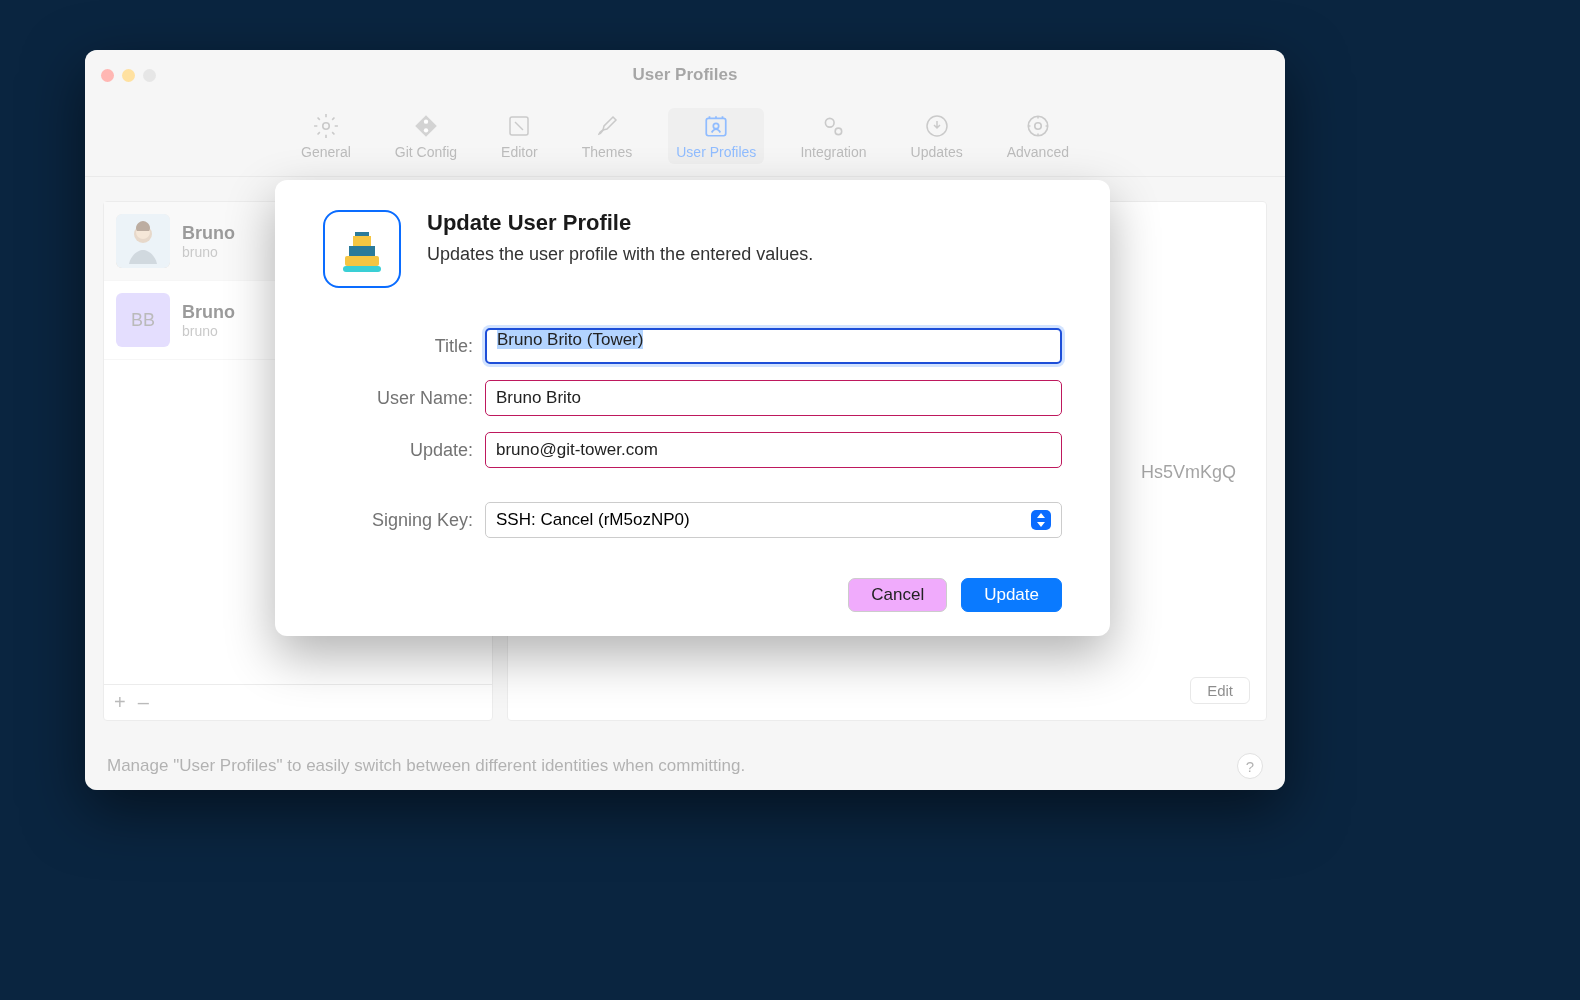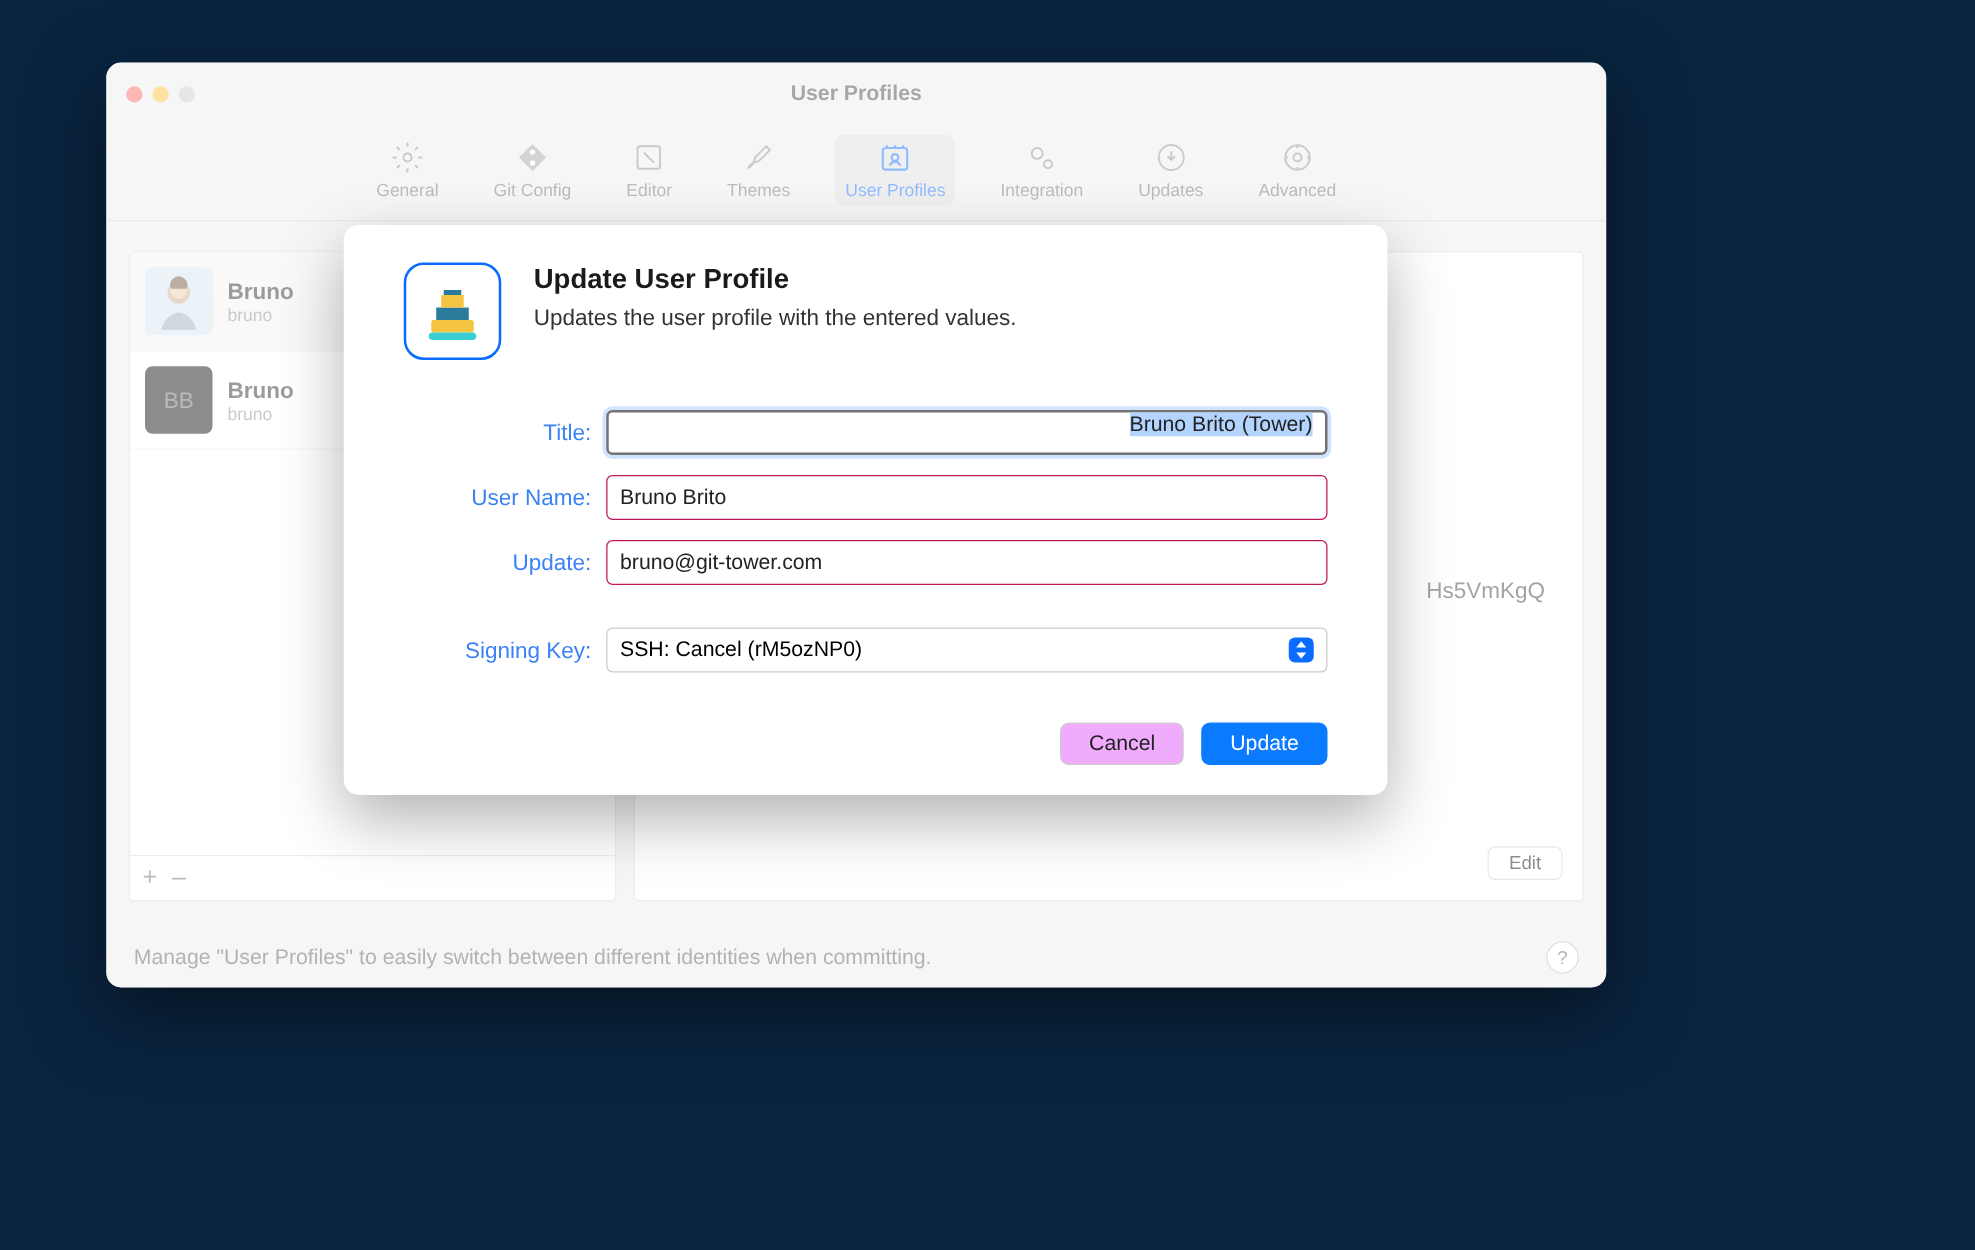--- a/index.html
+++ b/index.html
@@ -93,21 +93,21 @@
       padding: 12px;
       border-bottom: 1px solid #ececec;
     }
     .profile-row.selected { background: #f2f2f2; }
     .avatar {
       width: 54px; height: 54px; border-radius: 6px;
       background: linear-gradient(#e8d5c4,#c9a98a);
       display:flex; align-items:center; justify-content:center;
       font-size: 18px; color:#666; font-weight:500;
     }
-    .avatar.bb { background:#000000; }
+    .avatar.bb { background:#c4b5fd; }
     .profile-name { font-weight:600; font-size:18px; color:#222; }
     .profile-email { font-size:14px; color:#888; }
     .list-footer {
       position:absolute; bottom:0; left:0; right:0;
       border-top:1px solid #d6d6d6;
       padding:6px 10px;
       display:flex; gap:12px;
       font-size:20px; color:#666;
     }
     .detail-pane {
@@ -153,31 +153,30 @@
     .app-icon {
       width:78px; height:78px; border-radius:16px;
       border:2px solid #0a6cff;
       display:flex; align-items:center; justify-content:center;
       background:#fff;
     }
     .modal-title { font-size:22px; font-weight:700; color:#1a1a1a; margin-bottom:8px; }
     .modal-sub { font-size:18px; color:#333; }
     .form { display:flex; flex-direction:column; gap:16px; margin-bottom:40px; }
     .form-row { display:flex; align-items:center; gap:12px; }
-    .form-label { width:150px; text-align:right; font-size:18px; color:#3b82f6; }
+    .form-label { width:150px; text-align:right; font-size:18px; color:#737373; }
     .form-input {
       flex:1; height:36px;
       border:1px solid #be185d; border-radius:5px;
       padding:0 10px; font-size:17px; color:#222;
       background:#fff;
     }
     .form-input.focused {
-      border:2px solid #737373;
+      border:2px solid #1d4ed8;
       box-shadow:0 0 0 3px rgba(74,144,255,0.25);
-      text-align:right;
     }
     .form-input.focused .sel { background:#b3d4ff; }
     .form-select {
       flex:1; height:36px;
       border:1px solid #ccc; border-radius:5px;
       padding:0 10px; font-size:17px;
       display:flex; align-items:center; justify-content:space-between;
       background:#fff;
     }
     .select-chevron {

